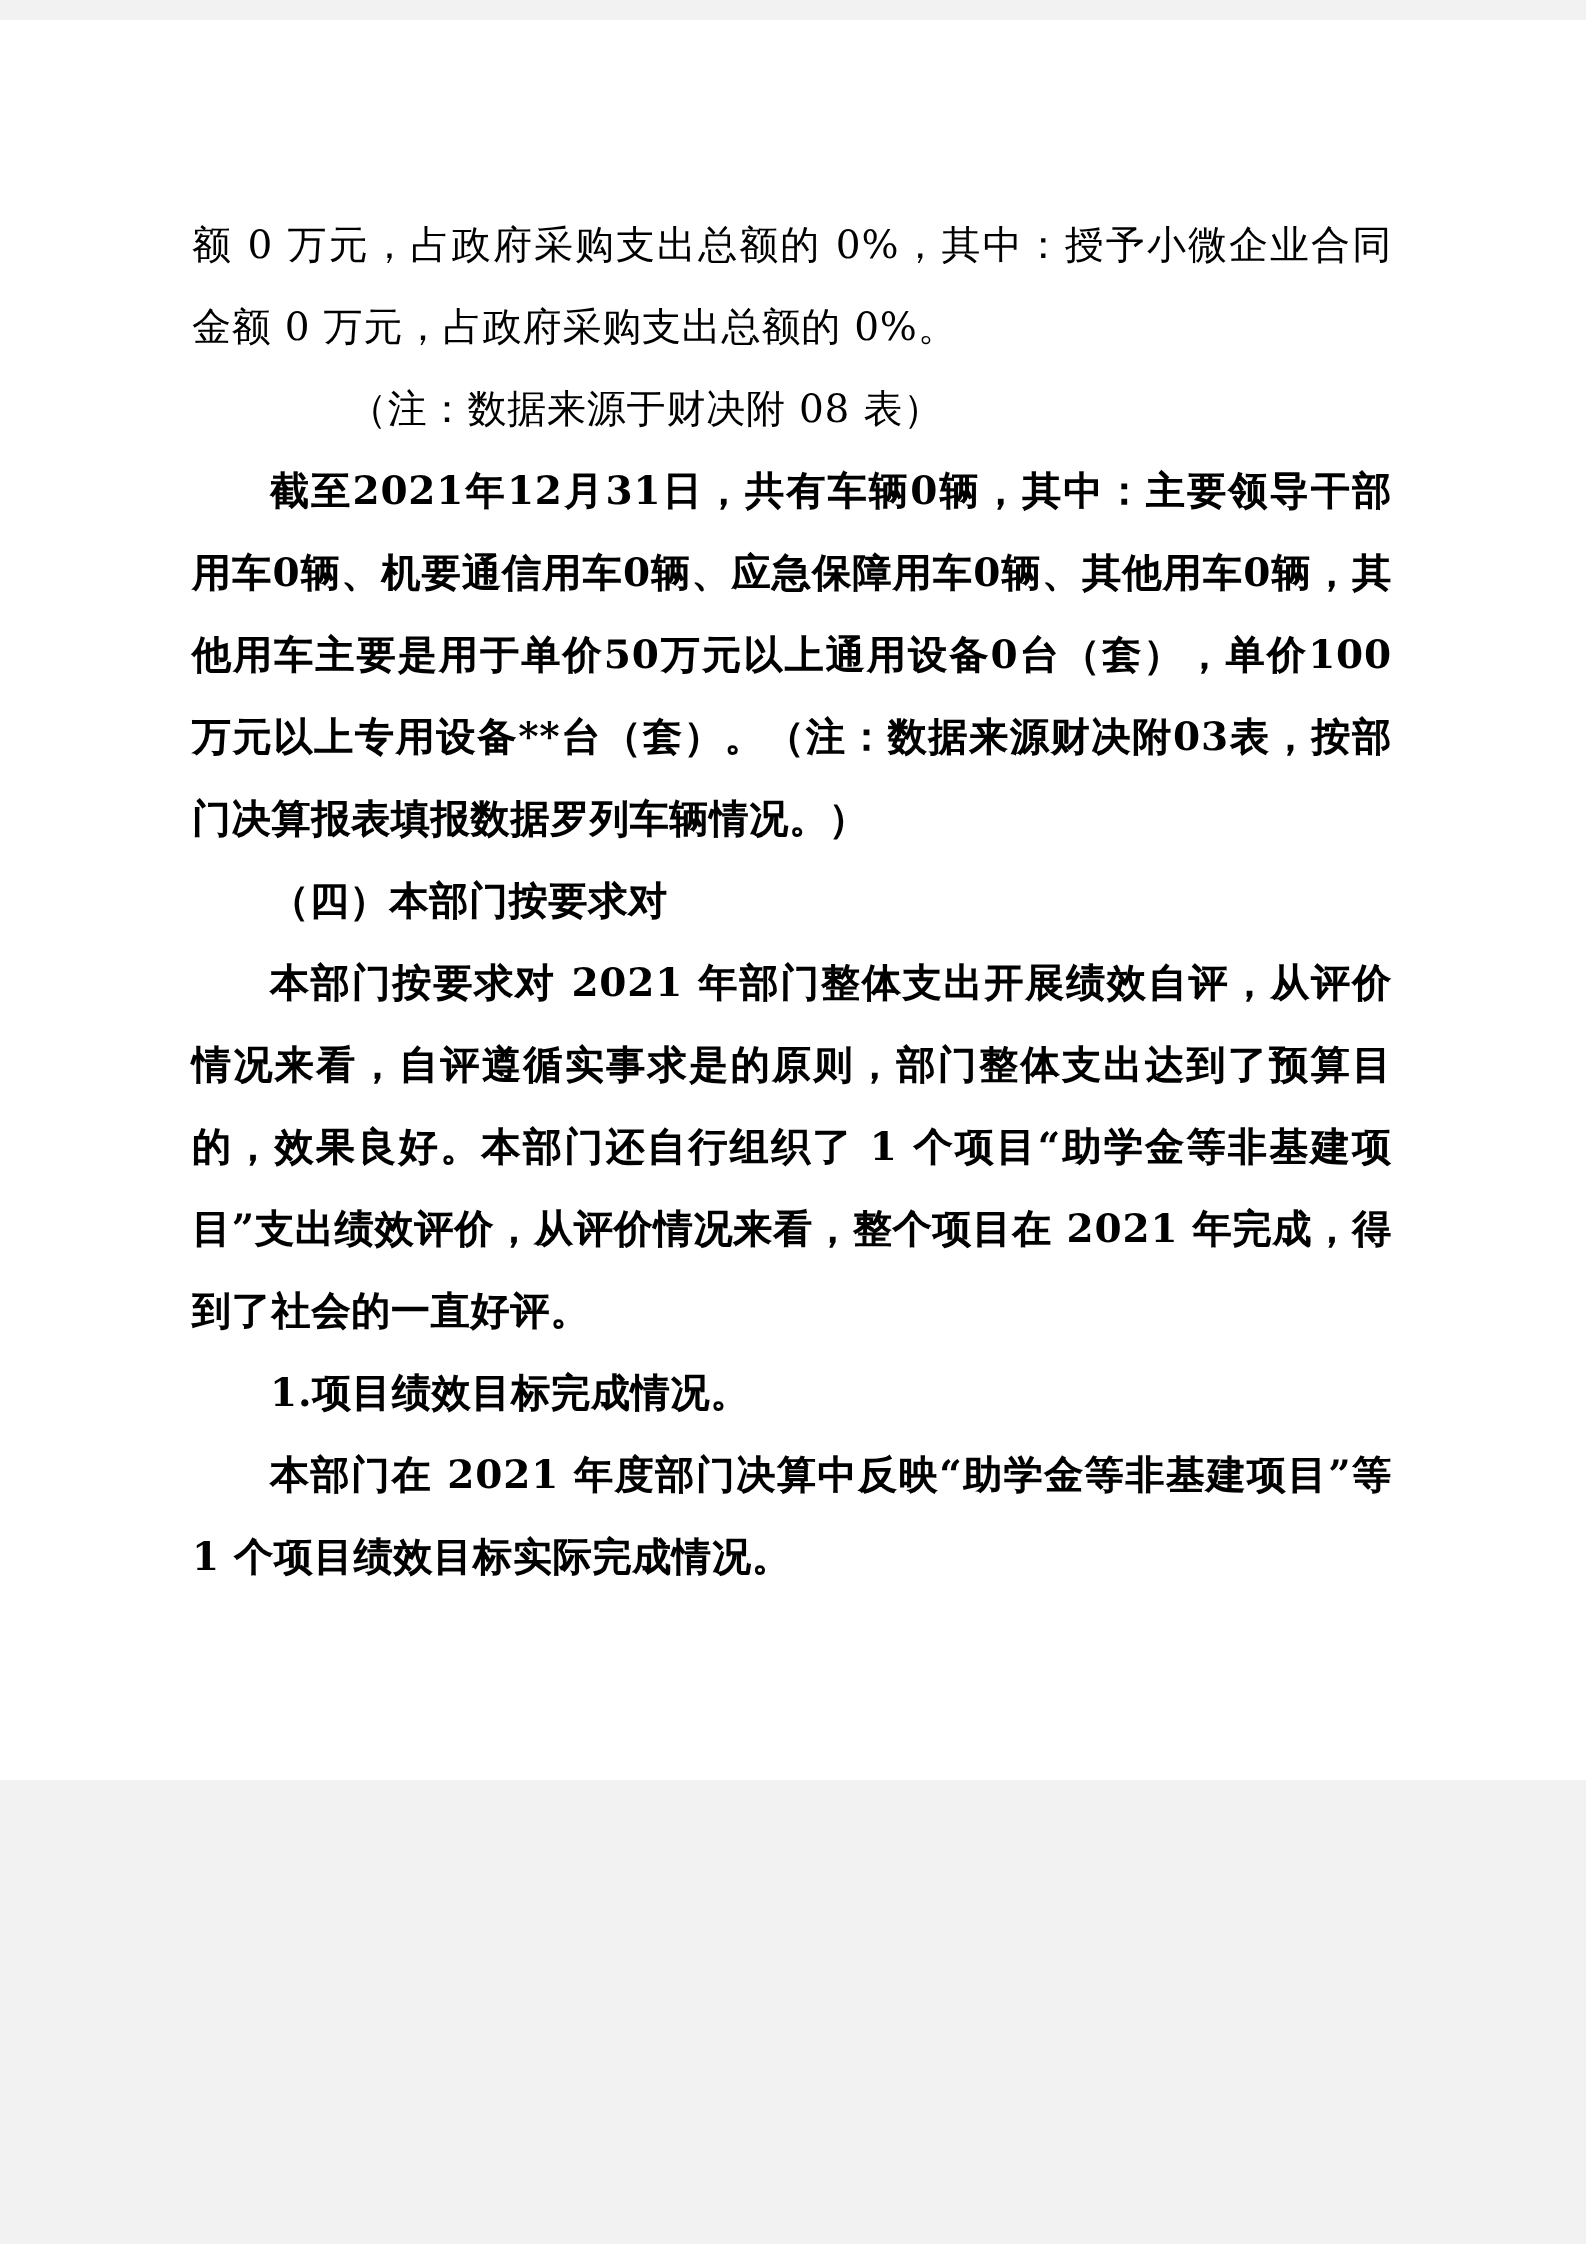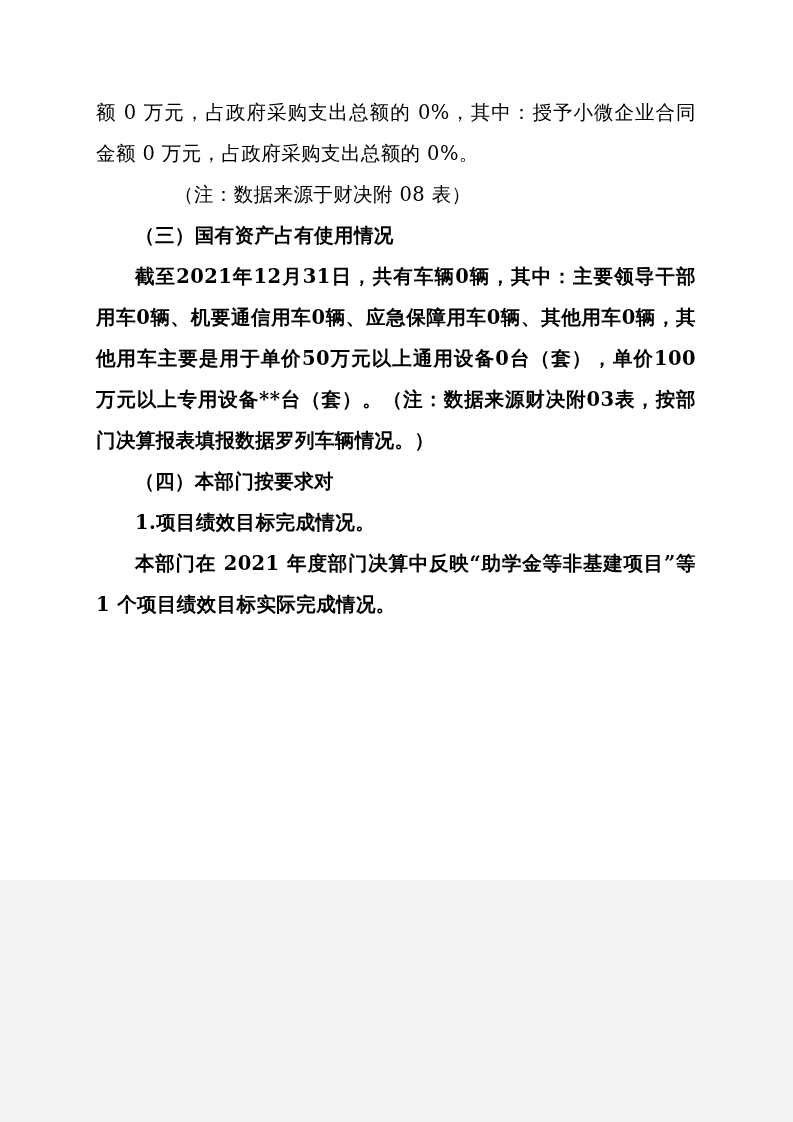--- a/index.html
+++ b/index.html
@@ -5,21 +5,21 @@
   html, body {
     margin: 0;
     padding: 0;
     background: #f2f2f2;
   }
   .page {
     position: relative;
     width: 793px;
     height: 880px;
     background: #ffffff;
-    margin: 0 auto;
+    margin: 10px auto;
     overflow: hidden;
     font-family: "DejaVu Serif", "Liberation Serif", serif;
     color: #000000;
   }
   .content {
     position: absolute;
     left: 96px;
     top: 92px;
     width: 600px;
   }
@@ -56,27 +56,27 @@
 </head>
 <body>
 
 <div class="page">
   <div class="content">
 
     <p class="body">额 0 万元，占政府采购支出总额的 0%，其中：授予小微企业合同金额 0 万元，占政府采购支出总额的 0%。</p>
 
     <p class="note-line">（注：数据来源于财决附 08 表）</p>
 
-    <p class="heading">（三）国有资产占有使用情况</p>
 
     <p class="indent">截至2021年12月31日，共有车辆0辆，其中：主要领导干部用车0辆、机要通信用车0辆、应急保障用车0辆、其他用车0辆，其他用车主要是用于单价50万元以上通用设备0台（套），单价100万元以上专用设备**台（套）。（注：数据来源财决附03表，按部门决算报表填报数据罗列车辆情况。）</p>
 
     <p class="heading">（四）本部门按要求对</p>
 
 
+    <p class="indent">本部门按要求对 2021 年部门整体支出开展绩效自评，从评价情况来看，自评遵循实事求是的原则，部门整体支出达到了预算目的，效果良好。本部门还自行组织了 1 个项目“助学金等非基建项目”支出绩效评价，从评价情况来看，整个项目在 2021 年完成，得到了社会的一直好评。</p>
 
     <p class="indent">1.项目绩效目标完成情况。</p>
 
     <p class="indent">本部门在 2021 年度部门决算中反映“助学金等非基建项目”等 1 个项目绩效目标实际完成情况。</p>
 
   </div>
 
   <div class="pagenum">15</div>
 </div>
 

